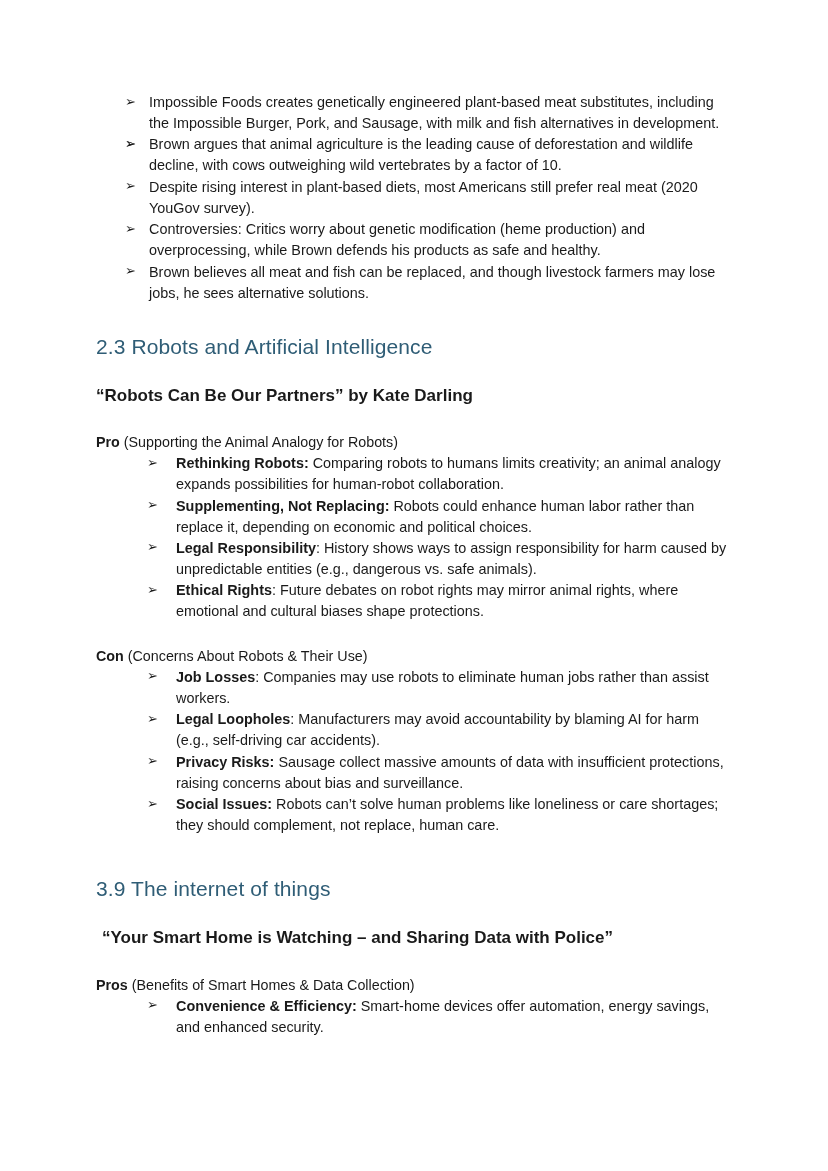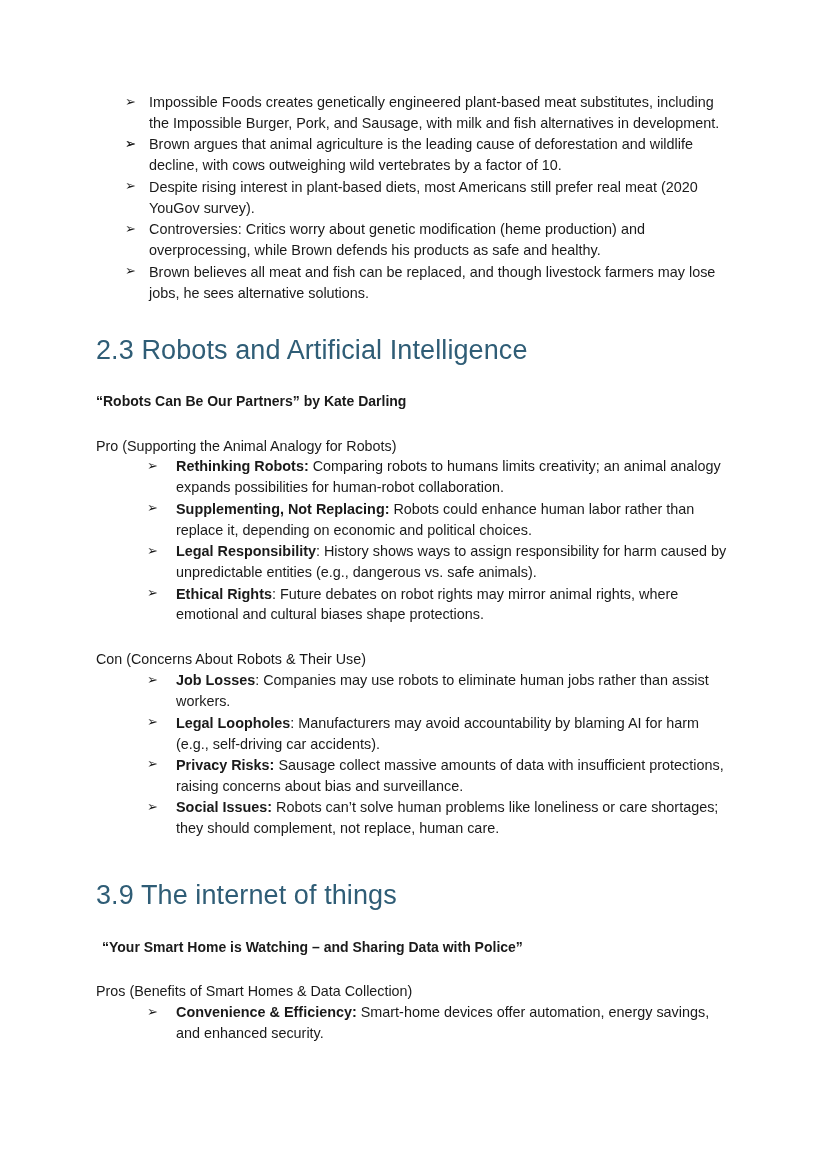--- a/index.html
+++ b/index.html
@@ -20,44 +20,44 @@
     width: 828px;
     height: 1171px;
     background: #ffffff;
     box-sizing: border-box;
     padding: 92px 96px 0 96px;
   }
 
   
   .h2 {
     color: #2f5d76;
-    font-size: 27px;
+    font-size: 21px;
     font-weight: 400;
     line-height: 1.25;
     margin: 0;
     letter-spacing: 0.1px;
   }
   .h2-first { margin-top: 30px; }
   .h2-second { margin-top: 40px; }
 
   
   .source-title {
-    font-size: 14px;
+    font-size: 17px;
     font-weight: bold;
     line-height: 1.45;
     margin: 24px 0 0 0;
   }
   .source-title.indented { padding-left: 6px; }
 
   .side-label {
     font-size: 14.3px;
     line-height: 1.45;
     margin: 24px 0 0 0;
   }
-  .side-label b { font-weight: normal; }
+  .side-label b { font-weight: bold; }
 
   
   ul.bullets {
     list-style: none;
     margin: 0;
     padding: 0;
   }
   ul.bullets.top { margin-top: 0; }
   ul.bullets.indent-1 { padding-left: 29px; }   
   ul.bullets.indent-2 { padding-left: 51px; }   

